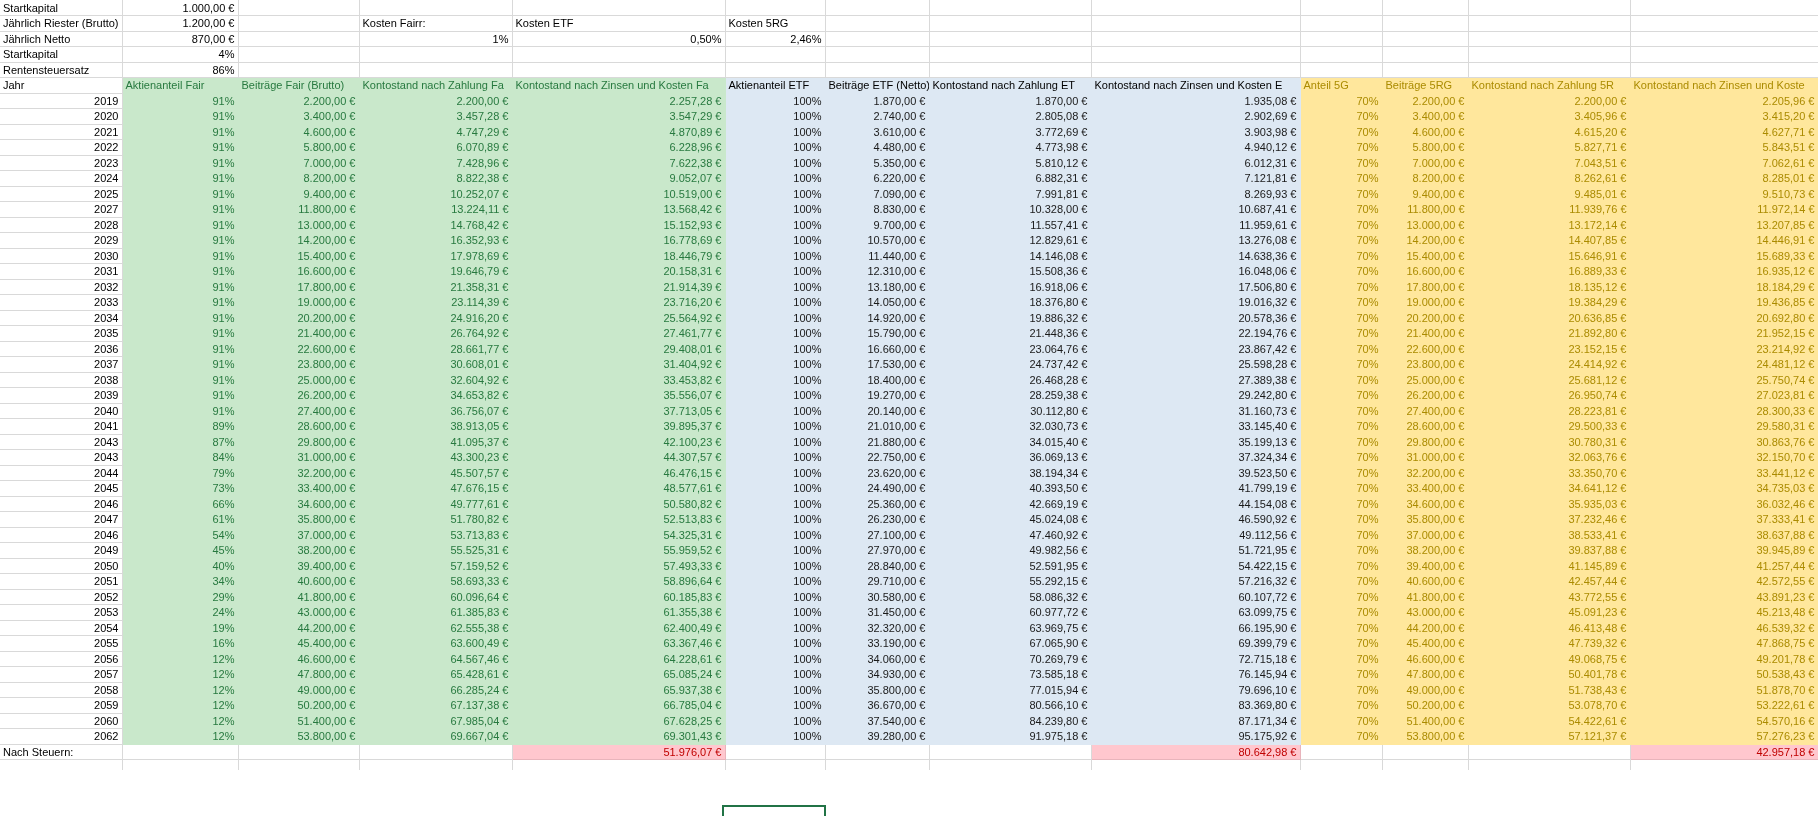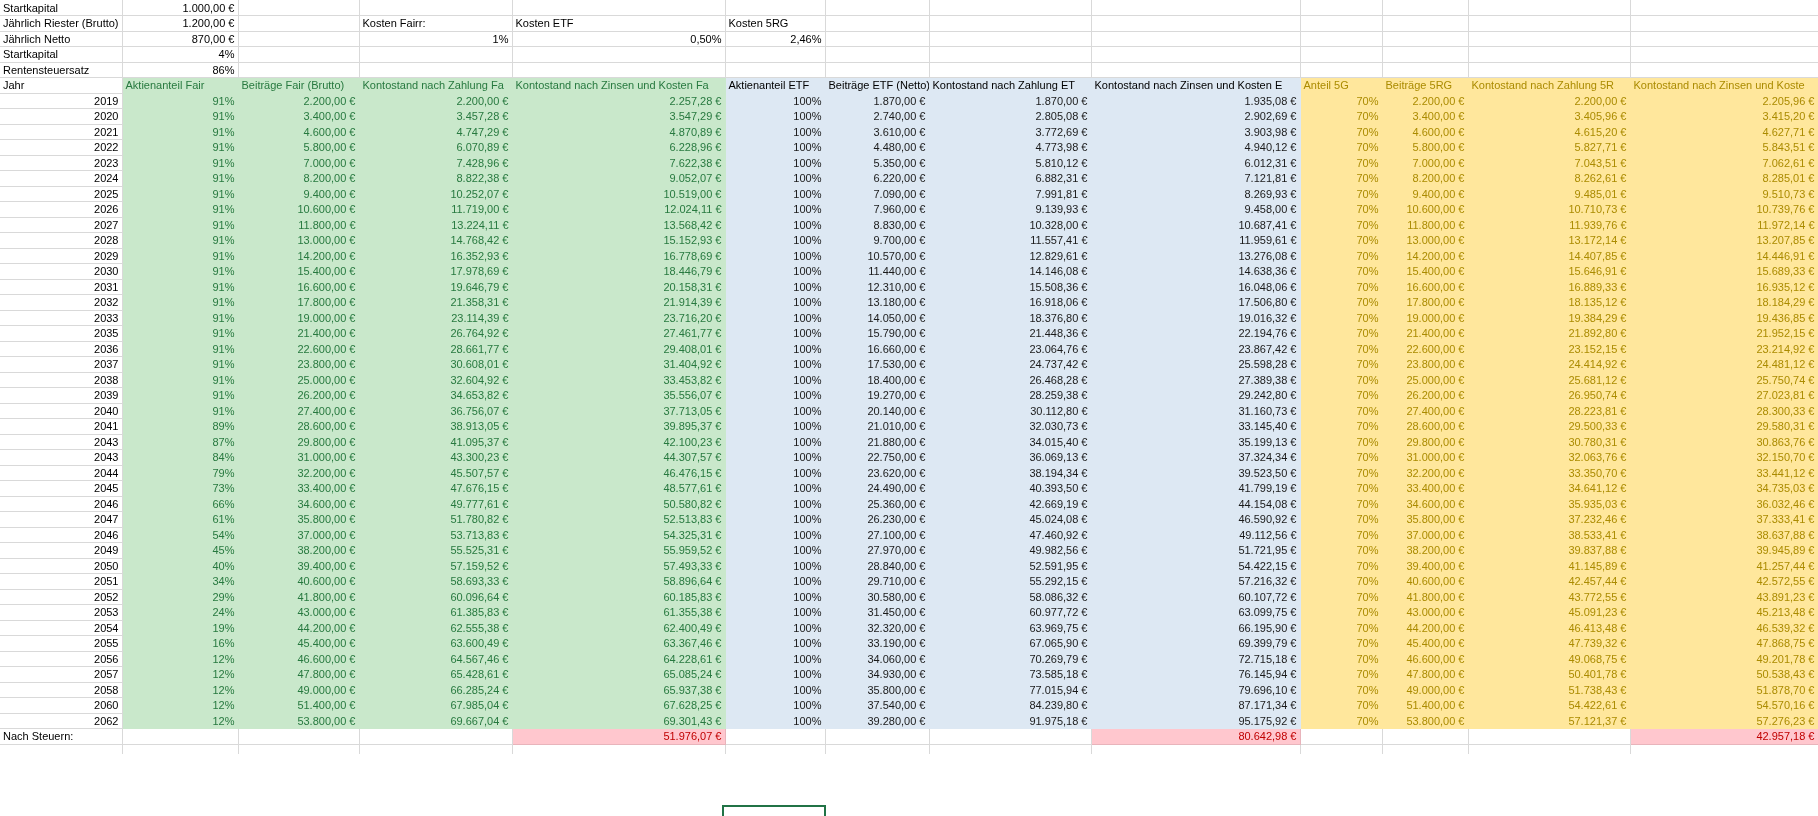--- a/index.html
+++ b/index.html
@@ -229,35 +229,20 @@
           <td class="b num">100%</td>
           <td class="b num">7.090,00 €</td>
           <td class="b num">7.991,81 €</td>
           <td class="b num">8.269,93 €</td>
           <td class="y num">70%</td>
           <td class="y num">9.400,00 €</td>
           <td class="y num">9.485,01 €</td>
           <td class="y num">9.510,73 €</td>
         </tr>
         <tr>
-          <td class="num">2026</td>
-          <td class="g num">91%</td>
-          <td class="g num">10.600,00 €</td>
-          <td class="g num">11.719,00 €</td>
-          <td class="g num">12.024,11 €</td>
-          <td class="b num">100%</td>
-          <td class="b num">7.960,00 €</td>
-          <td class="b num">9.139,93 €</td>
-          <td class="b num">9.458,00 €</td>
-          <td class="y num">70%</td>
-          <td class="y num">10.600,00 €</td>
-          <td class="y num">10.710,73 €</td>
-          <td class="y num">10.739,76 €</td>
-        </tr>
-        <tr>
           <td class="num">2027</td>
           <td class="g num">91%</td>
           <td class="g num">11.800,00 €</td>
           <td class="g num">13.224,11 €</td>
           <td class="g num">13.568,42 €</td>
           <td class="b num">100%</td>
           <td class="b num">8.830,00 €</td>
           <td class="b num">10.328,00 €</td>
           <td class="b num">10.687,41 €</td>
           <td class="y num">70%</td>
@@ -347,20 +332,35 @@
           <td class="g num">23.114,39 €</td>
           <td class="g num">23.716,20 €</td>
           <td class="b num">100%</td>
           <td class="b num">14.050,00 €</td>
           <td class="b num">18.376,80 €</td>
           <td class="b num">19.016,32 €</td>
           <td class="y num">70%</td>
           <td class="y num">19.000,00 €</td>
           <td class="y num">19.384,29 €</td>
           <td class="y num">19.436,85 €</td>
+        </tr>
+        <tr>
+          <td class="num">2034</td>
+          <td class="g num">91%</td>
+          <td class="g num">20.200,00 €</td>
+          <td class="g num">24.916,20 €</td>
+          <td class="g num">25.564,92 €</td>
+          <td class="b num">100%</td>
+          <td class="b num">14.920,00 €</td>
+          <td class="b num">19.886,32 €</td>
+          <td class="b num">20.578,36 €</td>
+          <td class="y num">70%</td>
+          <td class="y num">20.200,00 €</td>
+          <td class="y num">20.636,85 €</td>
+          <td class="y num">20.692,80 €</td>
         </tr>
         <tr>
           <td class="num">2035</td>
           <td class="g num">91%</td>
           <td class="g num">21.400,00 €</td>
           <td class="g num">26.764,92 €</td>
           <td class="g num">27.461,77 €</td>
           <td class="b num">100%</td>
           <td class="b num">15.790,00 €</td>
           <td class="b num">21.448,36 €</td>
@@ -707,20 +707,35 @@
           <td class="g num">66.285,24 €</td>
           <td class="g num">65.937,38 €</td>
           <td class="b num">100%</td>
           <td class="b num">35.800,00 €</td>
           <td class="b num">77.015,94 €</td>
           <td class="b num">79.696,10 €</td>
           <td class="y num">70%</td>
           <td class="y num">49.000,00 €</td>
           <td class="y num">51.738,43 €</td>
           <td class="y num">51.878,70 €</td>
+        </tr>
+        <tr>
+          <td class="num">2059</td>
+          <td class="g num">12%</td>
+          <td class="g num">50.200,00 €</td>
+          <td class="g num">67.137,38 €</td>
+          <td class="g num">66.785,04 €</td>
+          <td class="b num">100%</td>
+          <td class="b num">36.670,00 €</td>
+          <td class="b num">80.566,10 €</td>
+          <td class="b num">83.369,80 €</td>
+          <td class="y num">70%</td>
+          <td class="y num">50.200,00 €</td>
+          <td class="y num">53.078,70 €</td>
+          <td class="y num">53.222,61 €</td>
         </tr>
         <tr>
           <td class="num">2060</td>
           <td class="g num">12%</td>
           <td class="g num">51.400,00 €</td>
           <td class="g num">67.985,04 €</td>
           <td class="g num">67.628,25 €</td>
           <td class="b num">100%</td>
           <td class="b num">37.540,00 €</td>
           <td class="b num">84.239,80 €</td>

